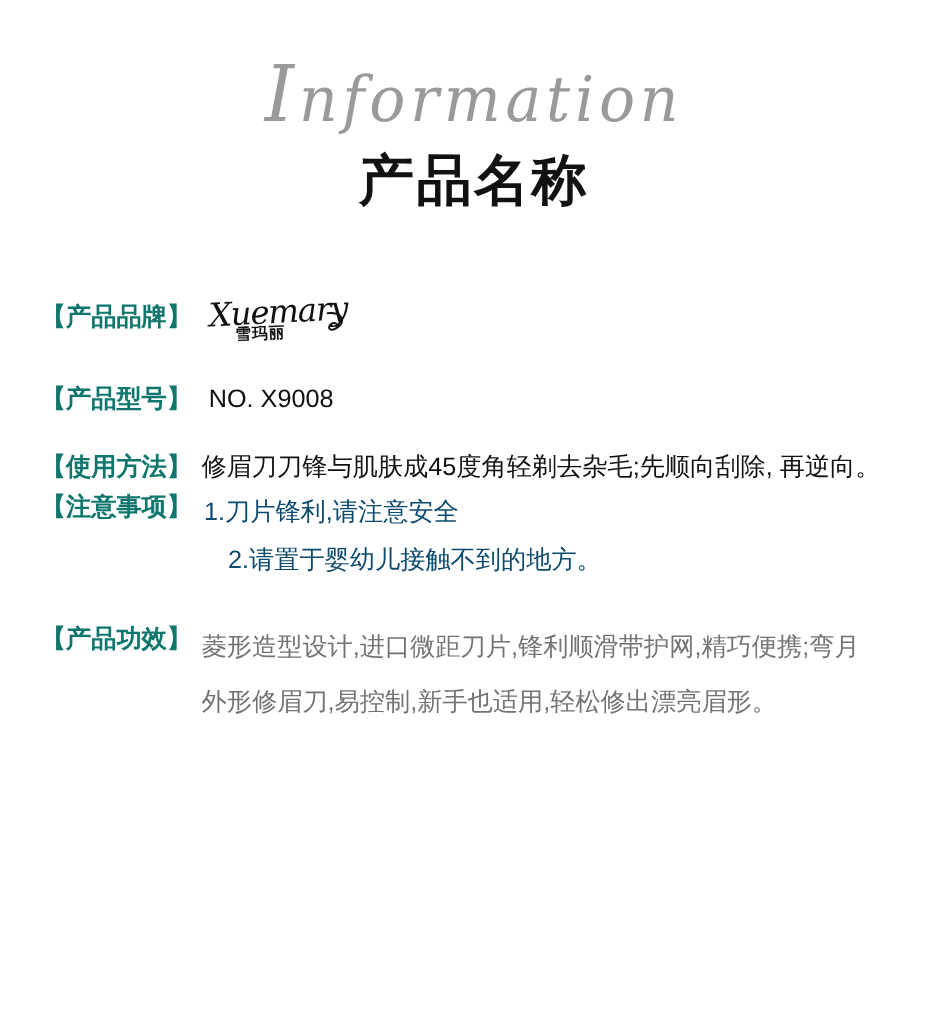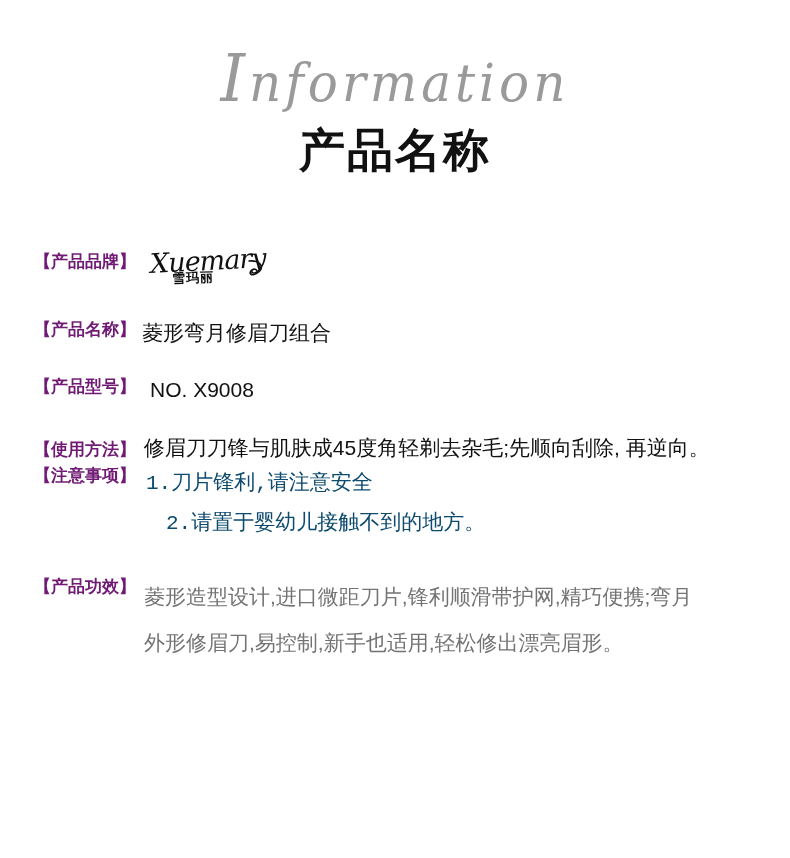--- a/index.html
+++ b/index.html
@@ -54,23 +54,23 @@
   .spec-list {
     margin-top: 72px;
     padding: 0 34px 0 34px;
   }
   .row {
     display: flex;
     align-items: flex-start;
     margin-bottom: 26px;
   }
   .label {
-    font-size: 17px;
-    font-weight: bold;
-    color: #701a75;
+    font-size: 21px;
+    font-weight: bold;
+    color: #0f766e;
     white-space: nowrap;
     line-height: 1.5;
     flex: 0 0 auto;
   }
   .value {
     font-size: 21px;
     color: #111;
     line-height: 1.5;
     margin-left: 6px;
   }
@@ -127,21 +127,20 @@
   .flowrow .value {
     display: inline;
     margin-left: 2px;
   }
 
   
   .notice {
     display: flex;
     align-items: flex-start;
     margin-bottom: 30px;
-    font-family: Liberation Mono, monospace;
   }
   .notice-lines {
     margin-left: 10px;
   }
   .notice-lines div {
     font-size: 21px;
     line-height: 1.9;
     color: #0c4a6e;
   }
   .notice-lines .second { padding-left: 20px; }
@@ -177,24 +176,20 @@
         <span class="brand-en">Xuemary</span>
         <span class="brand-cn">雪玛丽</span>
         <span class="brand-swirl">
           <svg width="22" height="22" viewBox="0 0 22 22">
             <path d="M4 2 C16 1, 20 9, 12 14 C6 18, 3 14, 7 11 C10 9, 13 11, 12 14" fill="none" stroke="#111" stroke-width="1.6" stroke-linecap="round"></path>
           </svg>
         </span>
       </div>
     </div>
 
-    <div class="row">
-      <div class="label">【产品名称】</div>
-      <div class="value">菱形弯月修眉刀组合</div>
-    </div>
 
     <div class="row">
       <div class="label">【产品型号】</div>
       <div class="value indent-sp">NO. X9008</div>
     </div>
 
     <div class="flowrow">
       <span class="label">【使用方法】</span>
       <span class="value">修眉刀刀锋与肌肤成45度角轻剃去杂毛;先顺向刮除, 再逆向。</span>
     </div>

